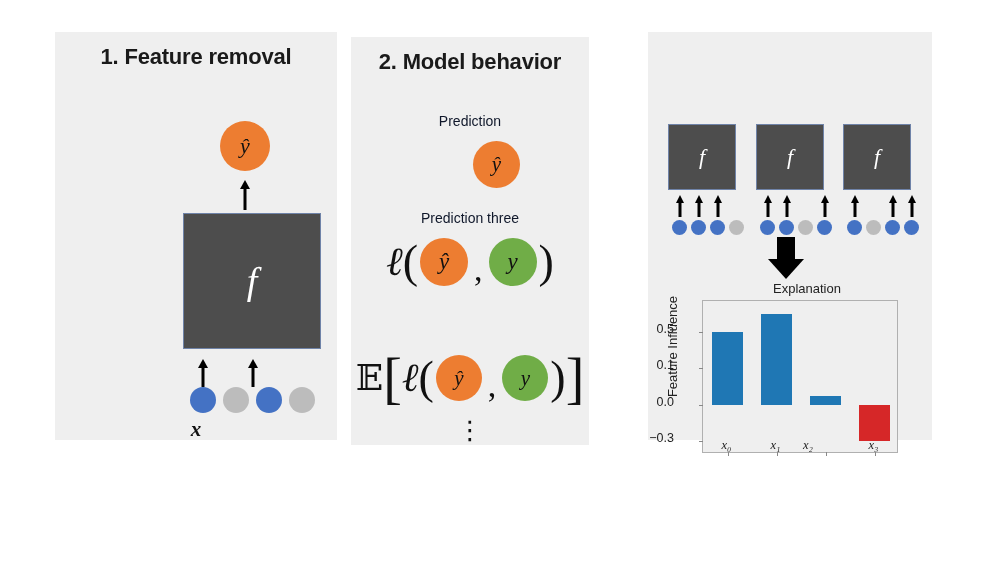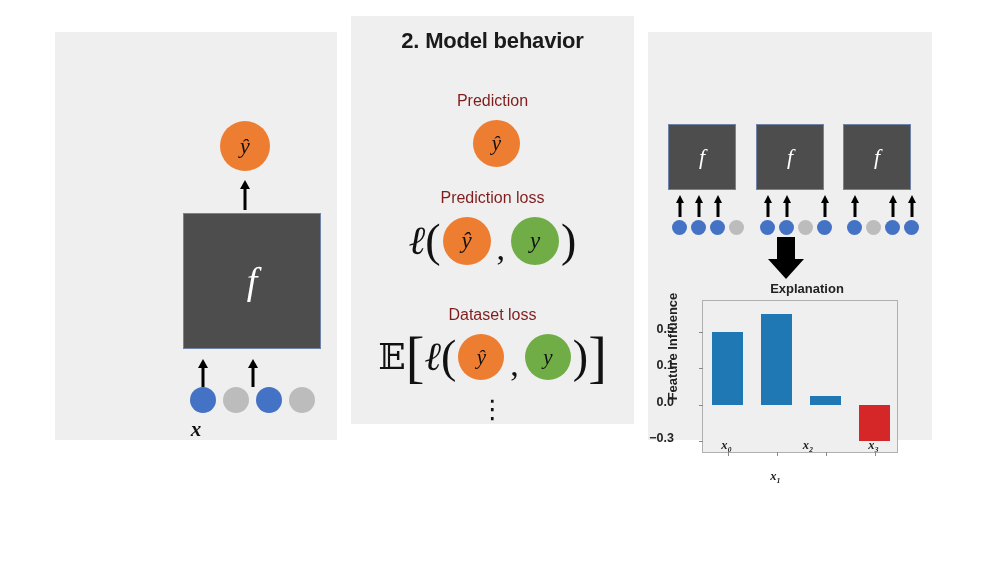--- a/index.html
+++ b/index.html
@@ -8,21 +8,21 @@
     font-family:"Liberation Sans",sans-serif;
     -webkit-font-smoothing:antialiased;
   }
   .figure{position:absolute;left:0;top:0;width:987px;height:566px;}
 
   
   .panel{
     position:absolute;background:#efefef;box-sizing:border-box;
   }
   #panel-1{left:55px;top:32px;width:282px;height:408px;}
-  #panel-2{left:351px;top:16px;width:283px;height:408px;padding-left:35px;}
+  #panel-2{left:351px;top:37px;width:238px;height:408px;padding-left:35px;}
   #panel-3{left:648px;top:32px;width:284px;height:408px;}
 
   .panel-title{
     position:absolute;left:0;top:12px;width:100%;text-align:center;
     font-size:22px;font-weight:700;color:#1a1a1a;letter-spacing:-0.2px;
   }
 
   
   .fbox{
     position:absolute;background:#4d4d4d;border:1px solid #6f83a8;
@@ -69,21 +69,21 @@
   #p1-dot-3{left:234px;}
   #p1-xlabel{
     position:absolute;left:0;top:385px;width:100%;text-align:center;
     font-family:"Liberation Serif",serif;font-style:italic;
     font-weight:700;font-size:21px;color:#111;
   }
 
   
   .p2-sublabel{
     position:absolute;left:0;width:100%;text-align:center;
-    font-size:16px;color:#7f1d1d;
+    font-size:14px;color:#0f172a;
   }
   #p2-label-prediction{top:76px;}
   #p2-label-predloss{top:173px;}
   #p2-label-datasetloss{top:290px;}
 
   #p2-yhat-circle{left:122px;top:104px;width:47px;height:47px;font-size:21px;}
 
   .eq{
     position:absolute;display:flex;align-items:center;justify-content:center;
     width:100%;left:0;
@@ -127,21 +127,21 @@
   .p3-dot{top:188px;width:15px;height:15px;}
 
   #p3-bigarrow{position:absolute;left:120px;top:205px;width:36px;height:42px;}
   #p3-bigarrow .bshaft{position:absolute;left:9px;top:0;width:18px;height:24px;
     background:#000;}
   #p3-bigarrow .bhead{position:absolute;left:0;top:22px;width:0;height:0;
     border-left:18px solid transparent;border-right:18px solid transparent;
     border-top:20px solid #000;}
 
   
-  #chart{position:absolute;left:6px;top:249px;width:272px;height:185px;font-weight:bold;}
+  #chart{position:absolute;left:6px;top:249px;width:272px;height:185px;}
   #chart-title{
     position:absolute;left:48px;top:0;width:210px;text-align:center;
     font-size:13px;color:#222;
   }
   #chart-ylabel{
     position:absolute;left:-47px;top:58px;width:130px;text-align:center;
     font-size:13px;color:#222;
     transform:rotate(-90deg);transform-origin:center center;
     white-space:nowrap;
   }
@@ -172,20 +172,21 @@
     text-align:justify;
   }
   #caption em{font-style:italic;}
 </style>
 </head>
 <body>
 
 <div class="figure">
 
   <div class="panel" id="panel-1">
+    <div class="panel-title">1. Feature removal</div>
 
     <div class="circle orange" id="p1-yhat">ŷ</div>
 
     <div class="uparrow" id="p1-arrow">
       <div class="head"></div>
         <div class="shaft"></div>
     </div>
 
     <div class="fbox" id="p1-fbox">f</div>
 
@@ -205,31 +206,30 @@
 
     <div id="p1-xlabel">x</div>
   </div>
 
   <div class="panel" id="panel-2">
     <div class="panel-title">2. Model behavior</div>
 
     <div class="p2-sublabel" id="p2-label-prediction">Prediction</div>
     <div class="circle orange" id="p2-yhat-circle">ŷ</div>
 
-    <div class="p2-sublabel" id="p2-label-predloss">Prediction loss</div>
+    <div class="p2-sublabel" id="p2-label-predloss">Prediction three</div>
     <div class="eq" id="p2-eq-pred">
       <span class="sym">ℓ</span>
       <span class="paren">(</span>
       <span class="incircle" style="background:#ed7d31;margin:0 2px;">ŷ</span>
       <span class="comma">,</span>
       <span class="incircle" style="background:#70ad47;margin:0 2px;">y</span>
       <span class="paren">)</span>
     </div>
 
-    <div class="p2-sublabel" id="p2-label-datasetloss">Dataset loss</div>
     <div class="eq" id="p2-eq-dataset">
       <span class="bb">𝔼</span>
       <span class="bracket">[</span>
       <span class="sym">ℓ</span>
       <span class="paren">(</span>
       <span class="incircle" style="background:#ed7d31;margin:0 2px;">ŷ</span>
       <span class="comma">,</span>
       <span class="incircle" style="background:#70ad47;margin:0 2px;">y</span>
       <span class="paren">)</span>
       <span class="bracket">]</span>
@@ -316,21 +316,21 @@
           <div class="xtick-mark" style="left: 122.5px;"></div>
           <div class="bar neg" style="left: 156.31px; width: 30.38px; top: 103.821px; height: 36.4286px; background: rgb(214, 39, 40);"></div>
           <div class="xtick-mark" style="left: 171.5px;"></div>
         </div>
       <div id="chart-decor">
           <div class="ytick-label" style="top: 40.9643px;">0.5</div>
           <div class="ytick-label" style="top: 77.3929px;">0.1</div>
           <div class="ytick-label" style="top: 113.821px;">0.0</div>
           <div class="ytick-label" style="top: 150.25px;">−0.3</div>
           <div class="xtick-label" style="left: 50.5px;">x₀</div>
-          <div class="xtick-label" style="left: 99.5px; margin-top: 31px;">x₁</div>
+          <div class="xtick-label" style="left: 99.5px;">x₁</div>
           <div class="xtick-label" style="left: 132px;">x₂</div>
           <div class="xtick-label" style="left: 197.5px;">x₃</div>
         </div>
     </div>
   </div>
 
 
 </div>
 
 </body></html>

